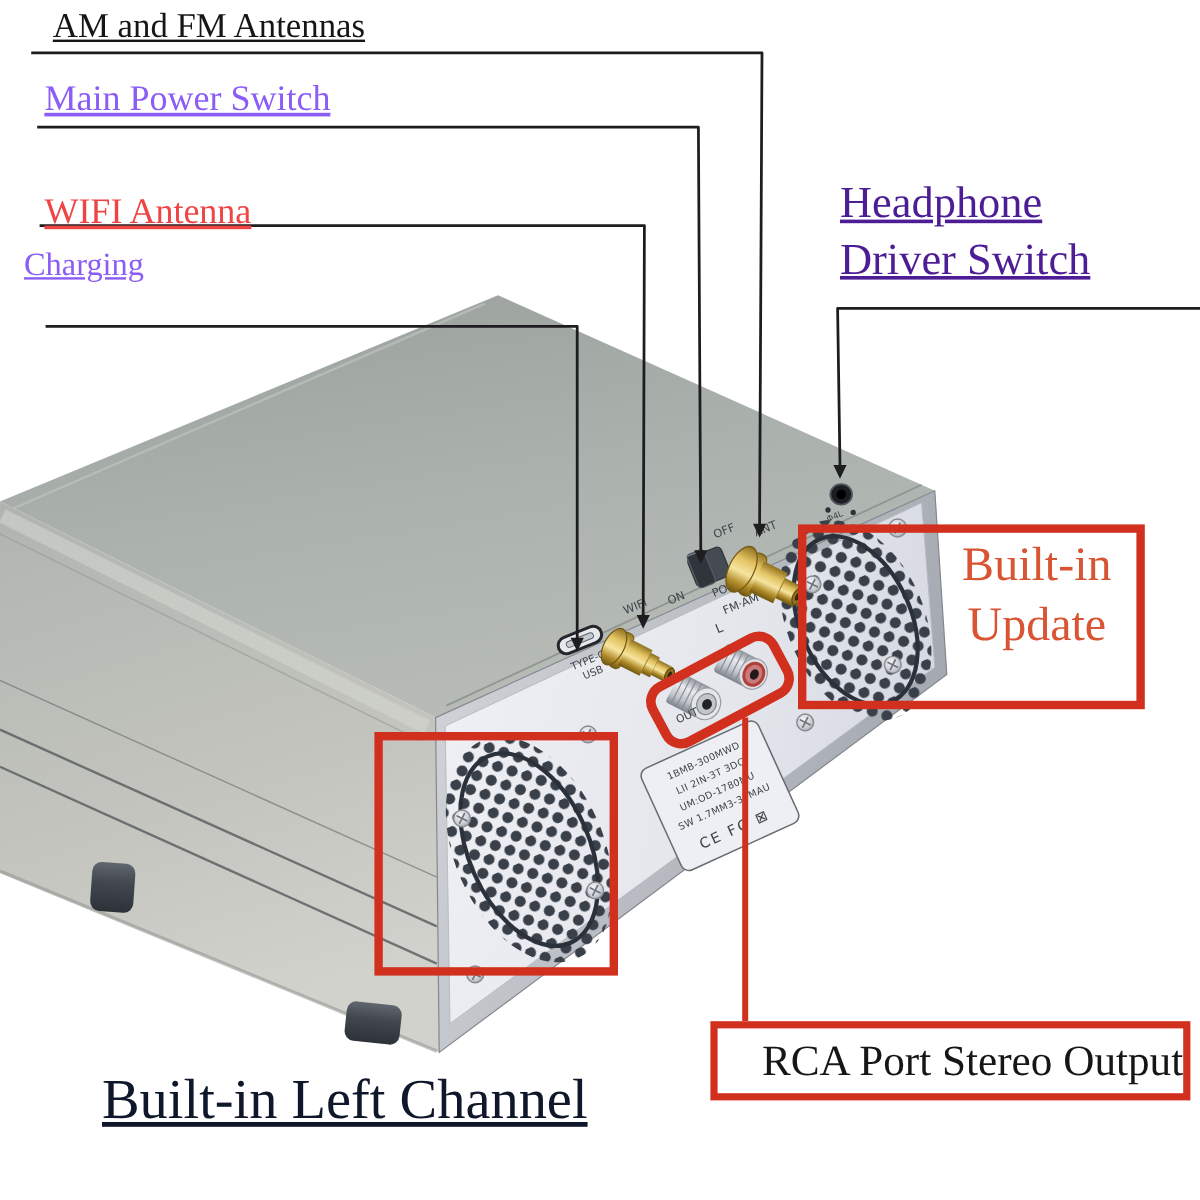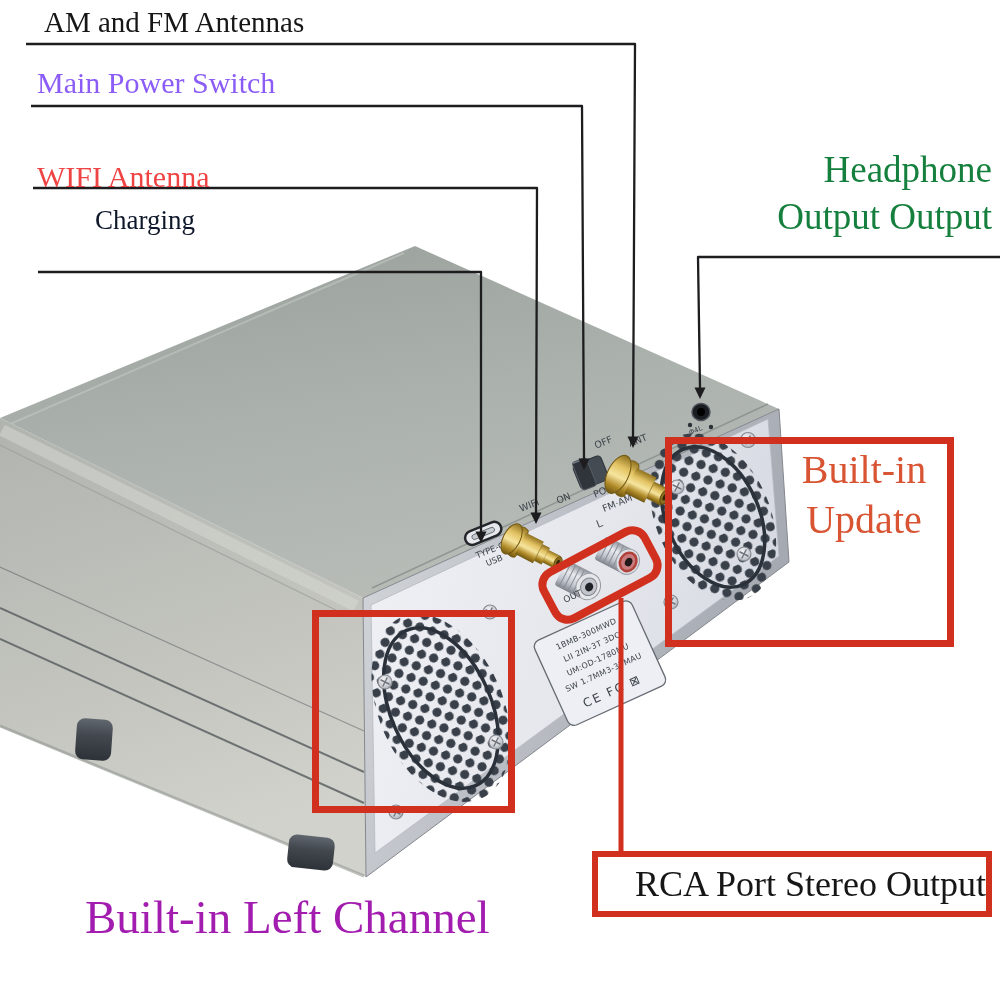--- a/index.html
+++ b/index.html
@@ -1,30 +1,30 @@
 <!DOCTYPE html>
 <html><head>
 <meta charset="utf-8">
 <style>
   html,body{margin:0;padding:0;background:#ffffff;}
   .stage{position:relative;width:1000px;height:1000px;background:#ffffff;overflow:hidden;
          font-family:"Liberation Serif", serif;}
   .stage svg{position:absolute;left:0;top:0;}
-  .callout{position:absolute;white-space:nowrap;}
+  .callout{position:absolute;white-space:nowrap;text-decoration:underline;}
   .svg-label{font-family:"DejaVu Sans", sans-serif;fill:#3e444b;}
   #label-amfm{left:44px;top:6px;font-size:29px;color:#161616;}
   #label-power{left:37px;top:66px;font-size:30px;color:#8b5cf6;}
   #label-wifi{left:37px;top:160px;font-size:30px;color:#ef4444;}
-  #label-charging{left:20px;top:202px;width:250px;text-align:center;font-size:27px;line-height:37px;color:#0f172a;white-space:normal;}
-  #label-headphone{left:700px;top:146px;width:292px;text-align:right;font-size:37px;line-height:47px;color:#15803d;white-space:normal;}
-  #box-right{position:absolute;left:665px;top:437px;width:289px;height:210px;border:7px solid #d2301e;box-sizing:border-box;text-decoration:underline;}
+  #label-charging{left:20px;top:202px;width:250px;font-size:27px;line-height:37px;color:#8b5cf6;white-space:normal;}
+  #label-headphone{left:700px;top:146px;width:292px;text-align:left;font-size:37px;line-height:47px;color:#4c1d95;white-space:normal;}
+  #box-right{position:absolute;left:665px;top:437px;width:289px;height:154px;border:7px solid #d2301e;box-sizing:border-box;text-decoration:underline;}
   #box-right .rc-text{position:absolute;left:112px;top:1px;width:160px;text-align:center;
        font-size:40px;line-height:50px;color:#d85432;}
   #box-left{position:absolute;left:312px;top:610px;width:203px;height:203px;border:7px solid #d2301e;box-sizing:border-box;}
-  #label-left{left:85px;top:890px;font-size:47px;color:#a21caf;}
+  #label-left{left:85px;top:890px;font-size:47px;color:#0f172a;}
   #box-rca{position:absolute;left:592px;top:851px;width:400px;height:66px;border:6px solid #d2301e;
        box-sizing:border-box;display:flex;align-items:center;justify-content:flex-end;
        font-size:36px;color:#161616;background:#ffffff;}
 </style>
 </head>
 <body>
 
 <div class="stage">
 
 <svg width="1000" height="1000" viewBox="0 0 1000 1000">
@@ -268,21 +268,21 @@
 </svg>
 
 <div class="callout" id="label-amfm">AM and FM Antennas</div>
 <div class="callout" id="label-power">Main Power Switch</div>
 <div class="callout" id="label-wifi">WIFI Antenna</div>
 <div class="callout" id="label-charging">
   <div>Charging</div>
 </div>
 <div class="callout" id="label-headphone">
   <div>Headphone</div>
-  <div>Output Output</div>
+  <div>Driver Switch</div>
 </div>
 
 <div id="box-right">
   <div class="rc-text">
     <div>Built-in</div>
     <div>Update</div>
   </div>
 </div>
 
 <div id="box-left"></div>

